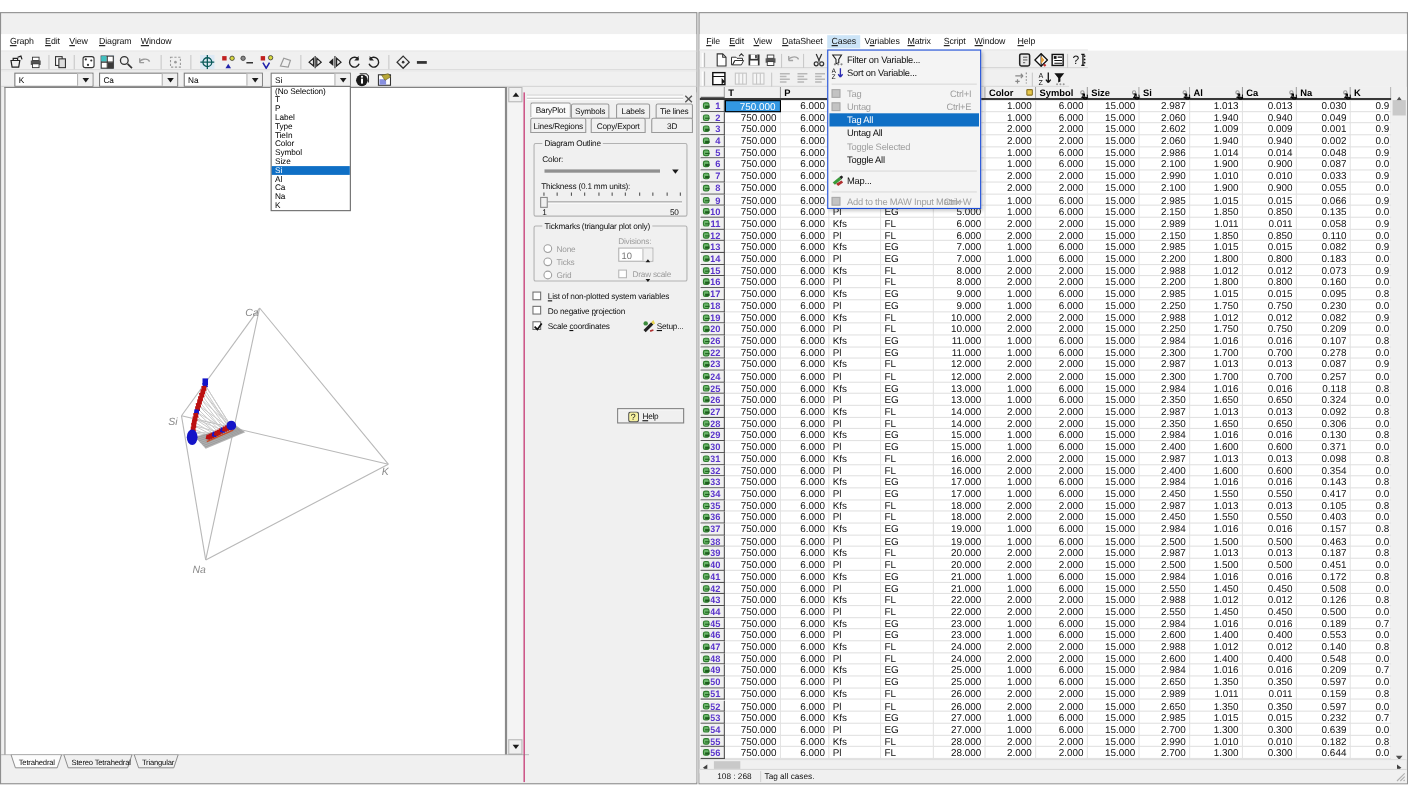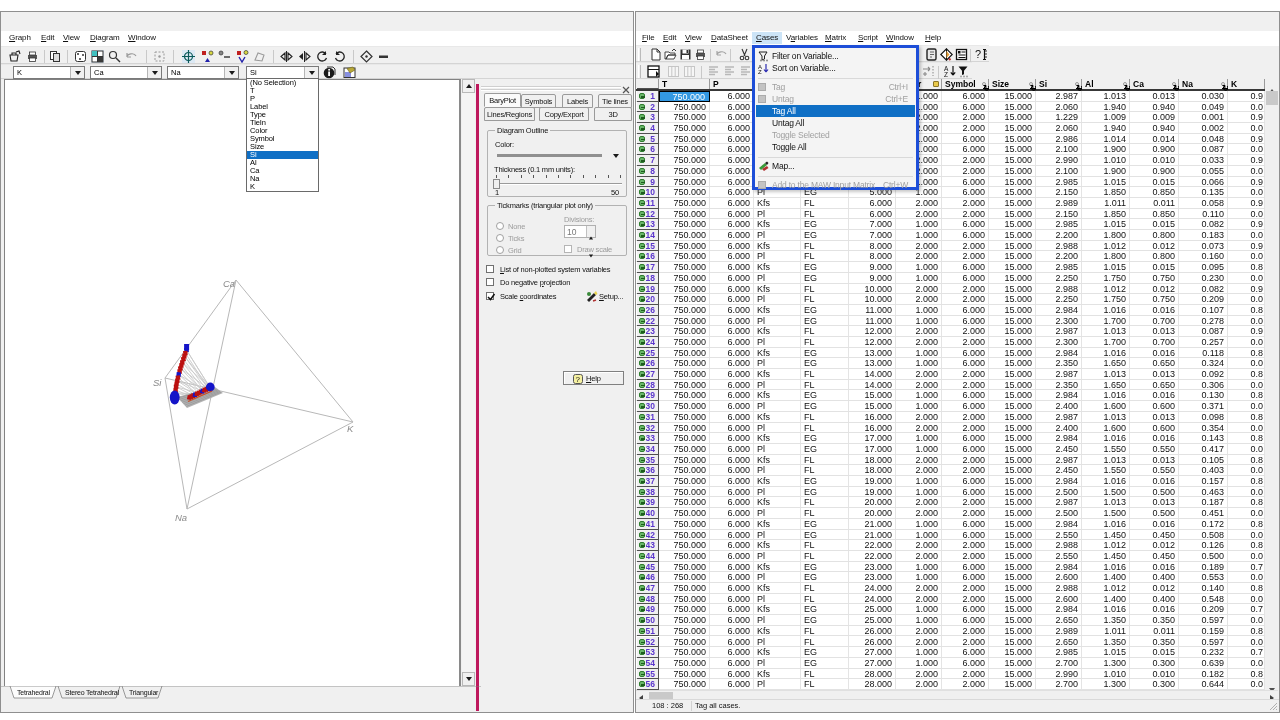--- a/index.html
+++ b/index.html
@@ -24,21 +24,21 @@
 #canvas{position:absolute;left:3px;top:67px;width:457px;height:607px;background:#fff;
  border-top:1px solid #828282;border-left:1px solid #828282;border-right:2px solid #8a8a8a}
 .plot{position:absolute;left:3px;top:67px}
 .combo{position:absolute;top:53px;height:13px;background:#fff;border:1px solid #7a7a7a;font-size:7.5px}
 .combo b{position:absolute;left:3px;top:1px;font-weight:normal}
 .da{position:absolute;right:0;top:0;bottom:0;width:14px;background:#f0f0f0;border-left:1px solid #b5b5b5;
  color:#000;font-size:6px;text-align:center;line-height:12px}
 .vsb{position:absolute;background:#f4f4f4}
 .sbtn{position:absolute;background:#f0f0f0;border:1px solid #b8b8b8;font-size:6.5px;color:#111;text-align:center}
 
-#panel{position:absolute;left:475px;top:72px;width:157px;height:627px;background:#f0f0f0;border-left:3px solid #be185d}
+#panel{position:absolute;left:475px;top:72px;width:157px;height:627px;background:#f0f0f0;border-left:1px solid #be185d}
 .ptab{position:absolute;height:14px;background:#f0f0f0;border:1px solid #9a9a9a;border-radius:2px 2px 0 0;
  font-size:7.5px;letter-spacing:-0.2px;text-align:center;color:#111;line-height:13px}
 .gbox{position:absolute;border:1px solid #b2b2b2;border-radius:2px}
 .glab{position:absolute;top:-5px;left:7px;background:#f0f0f0;padding:0 2px;font-size:7.5px;letter-spacing:-0.2px;color:#111;line-height:9px}
 .ptxt{position:absolute;font-size:7.5px;letter-spacing:-0.2px;color:#111;white-space:nowrap}
 .gtxt{position:absolute;font-size:7.5px;letter-spacing:-0.2px;color:#9c9c9c;white-space:nowrap}
 .cb{position:absolute;width:8px;height:8px;background:#fff;border:1px solid #707070}
 .rb{position:absolute;width:8px;height:8px;background:#fff;border:1px solid #a0a0a0;border-radius:50%}
 .sbar{position:absolute;left:0;right:0;bottom:0;height:13px;background:#f0f0f0;border-top:1px solid #d9d9d9;font-size:7.5px;color:#111}
 .sbar i{position:absolute;top:1px;font-style:normal}
@@ -75,21 +75,21 @@
 .ctie{left:213px;width:47px}
 .ccol{left:260px;width:46px}
 .csym{left:306px;width:47px}
 .csiz{left:353px;width:47px}
 .csi{left:400px;width:46px}
 .cal{left:446px;width:48px}
 .cca{left:494px;width:49px}
 .cna{left:543px;width:49px}
 .ck{left:592px;width:37px}
 
-#pop{position:absolute;left:116px;top:33px;width:167px;height:145px;background:#f4f4f4;border:3px solid #1d4ed8;
+#pop{position:absolute;left:116px;top:33px;width:140px;height:145px;background:#f4f4f4;border:1px solid #1d4ed8;
  box-shadow:2px 2px 3px rgba(0,0,0,0.22);z-index:40;font-size:8.5px;letter-spacing:-0.2px}
 #pop .mi{position:absolute;left:1px;right:1px;height:12px;line-height:12px;color:#111;white-space:nowrap}
 #pop .mi b{position:absolute;left:16px;font-weight:normal}
 #pop .mi s{position:absolute;right:7px;text-decoration:none}
 #pop .dis{color:#9f9f9f}
 #pop .hl{background:#0f6fc5;color:#fff}
 #pop .msep{position:absolute;left:3px;right:3px;height:1px;background:#d9d9d9}
 .gsq{position:absolute;left:2px;top:2px;width:8px;height:8px;background:#c3c3c3;border:1px solid #ababab}
 </style></head><body>
 
@@ -603,21 +603,21 @@
           <b>3</b>
         </i>
         <i class="ct">750.000</i>
         <i class="cp">6.000</i>
         <i class="clab L">Kfs</i>
         <i class="ctyp L">FL</i>
         <i class="ctie">2.000</i>
         <i class="ccol">2.000</i>
         <i class="csym">2.000</i>
         <i class="csiz">15.000</i>
-        <i class="csi">1.229</i>
+        <i class="csi">2.602</i>
         <i class="cal">1.009</i>
         <i class="cca">0.009</i>
         <i class="cna">0.001</i>
         <i class="ck">0.9</i>
       </div>
 <div class="tr" style="top:44.09px">
         <i class="chd">
           <s class="gi"></s>
           <b>4</b>
         </i>

